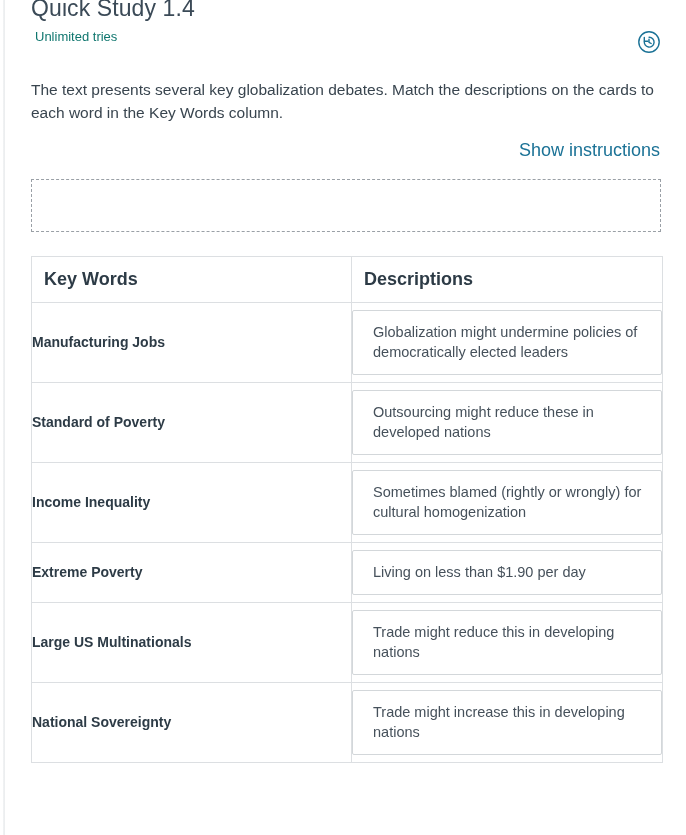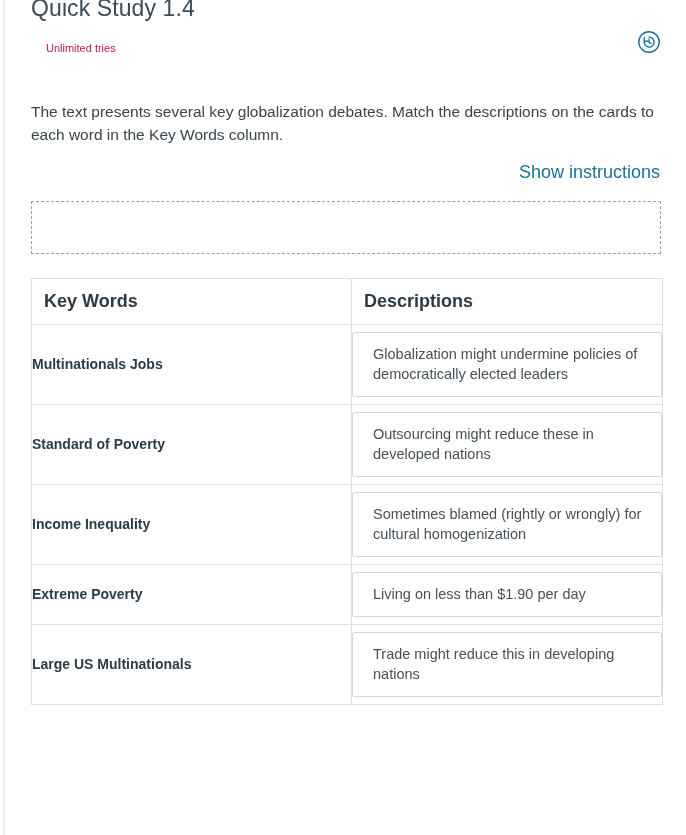--- a/index.html
+++ b/index.html
@@ -39,24 +39,24 @@
     font-weight: 400;
     color: #3b4a57;
     line-height: 28px;
     margin: 0;
     padding-top: 0;
     letter-spacing: 0.1px;
     position: relative;
     top: -6px;
   }
   .subtitle {
-    font-size: 11px;
-    color: #be185d;
+    font-size: 13px;
+    color: #0f766e;
     line-height: 18px;
-    margin: 15px;
+    margin: 4px;
     position: relative;
     top: -4px;
   }
 
   .reset-btn {
     position: absolute;
     right: 25px;
     top: 30px;
     width: 24px;
     height: 24px;
@@ -191,21 +191,21 @@
       <col class="c-desc">
     </colgroup>
     <thead>
       <tr>
         <th>Key Words</th>
         <th>Descriptions</th>
       </tr>
     </thead>
     <tbody>
         <tr class="row-tall">
-          <td class="keyword-cell">Multinationals Jobs</td>
+          <td class="keyword-cell">Manufacturing Jobs</td>
           <td class="desc-cell">
             <div class="card">Globalization might undermine policies of democratically elected leaders</div>
           </td>
         </tr>
         <tr class="row-tall">
           <td class="keyword-cell">Standard of Poverty</td>
           <td class="desc-cell">
             <div class="card">Outsourcing might reduce these in developed nations</div>
           </td>
         </tr>
@@ -220,16 +220,22 @@
           <td class="desc-cell">
             <div class="card">Living on less than $1.90 per day</div>
           </td>
         </tr>
         <tr class="row-tall">
           <td class="keyword-cell">Large US Multinationals</td>
           <td class="desc-cell">
             <div class="card">Trade might reduce this in developing nations</div>
           </td>
         </tr>
+        <tr class="row-tall">
+          <td class="keyword-cell">National Sovereignty</td>
+          <td class="desc-cell">
+            <div class="card">Trade might increase this in developing nations</div>
+          </td>
+        </tr>
       </tbody>
   </table>
 
 </div>
 
 </body></html>

